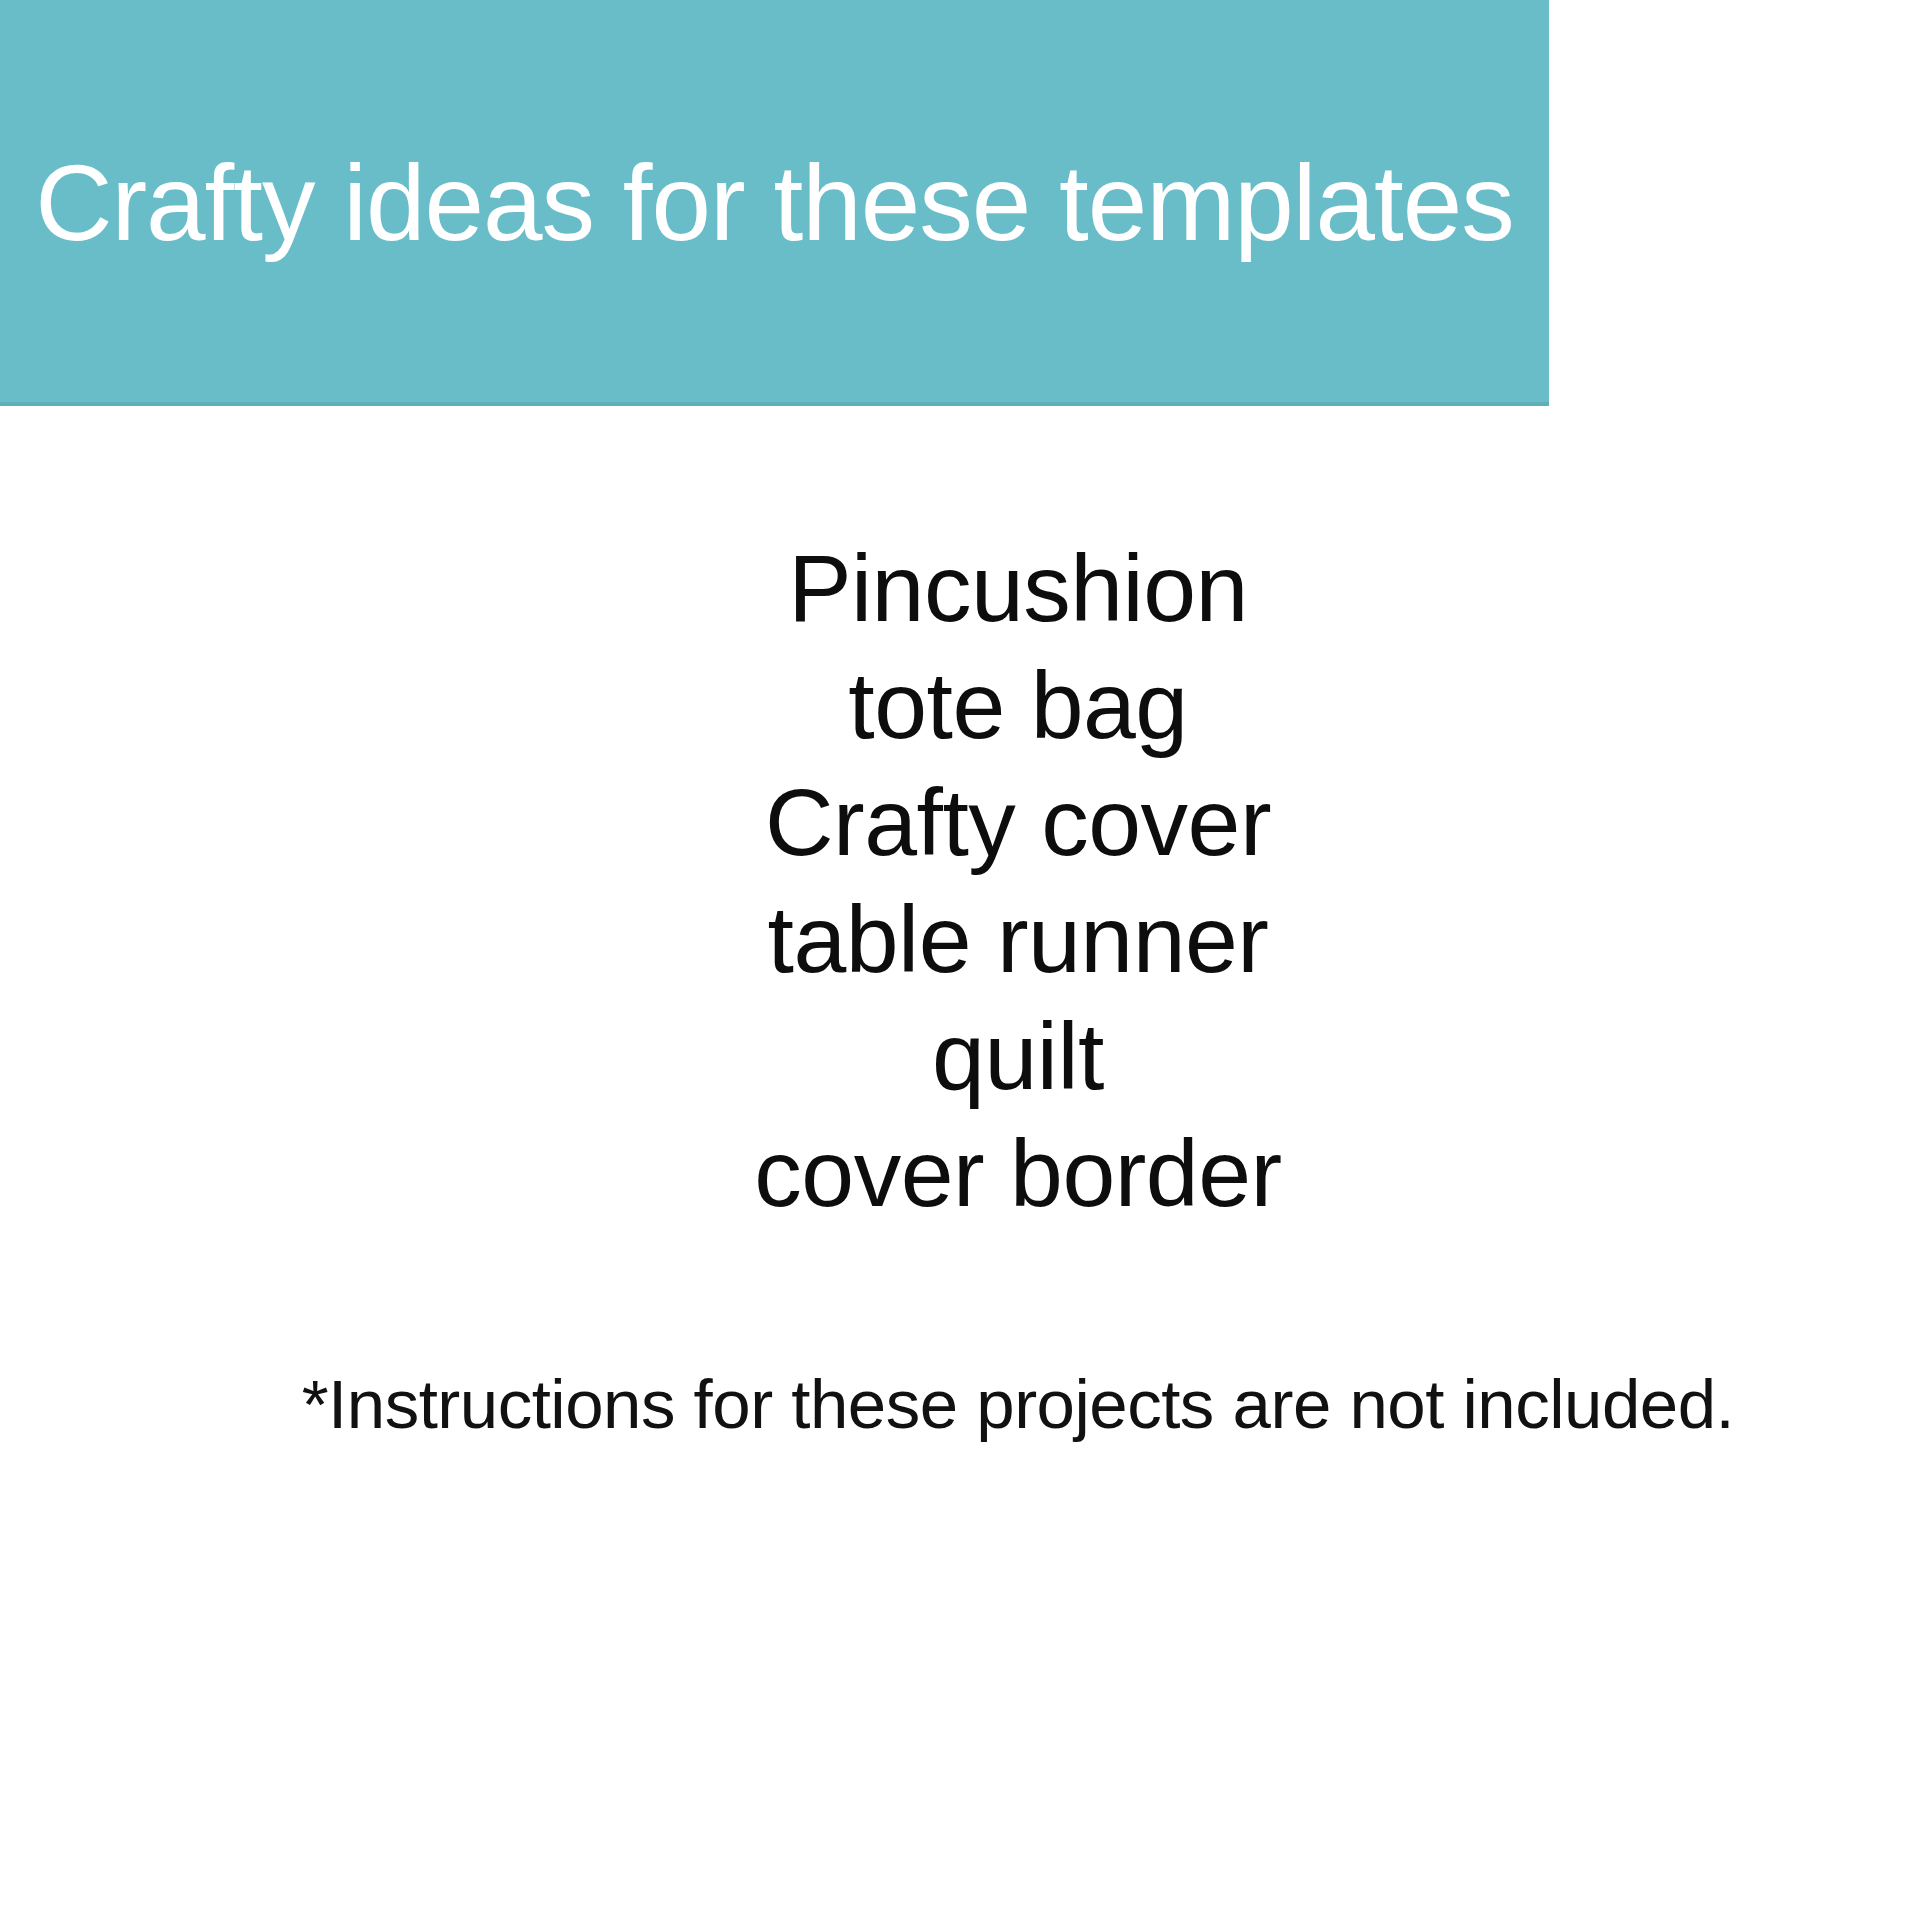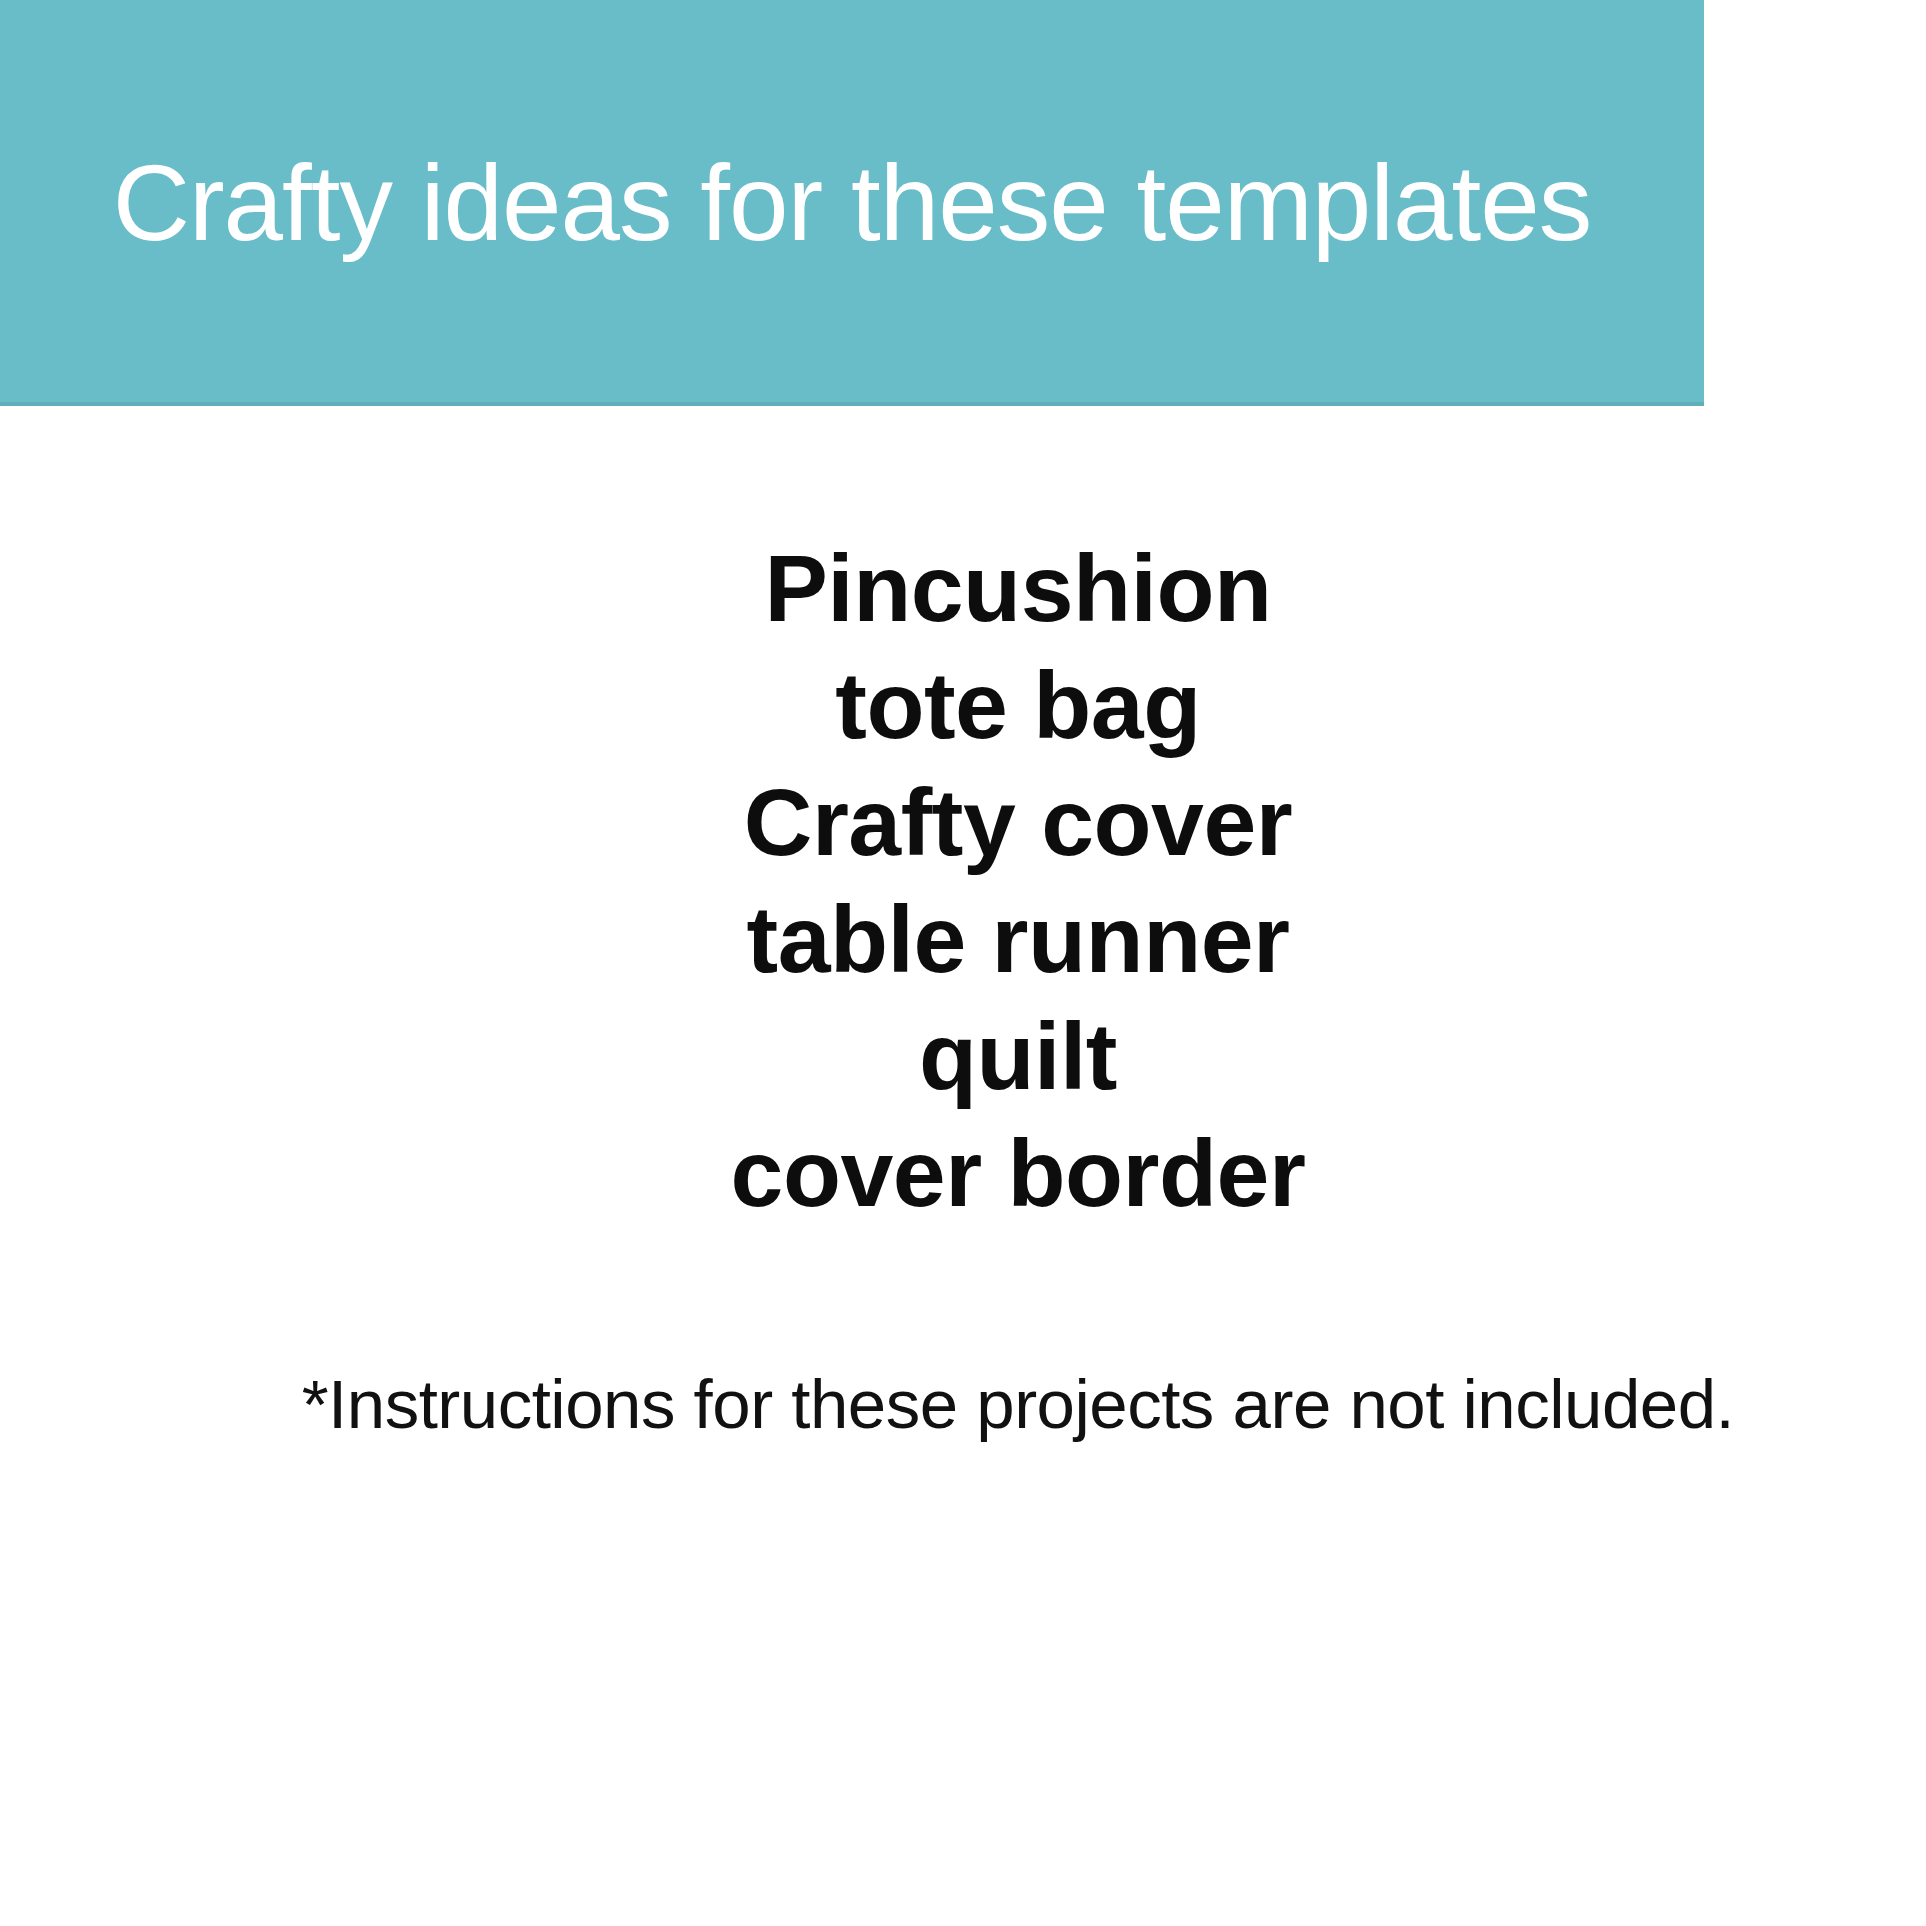--- a/index.html
+++ b/index.html
@@ -19,21 +19,21 @@
     width: 1927px;
     height: 1927px;
     background: #ffffff;
   }
 
   
   #header-banner {
     position: absolute;
     left: 0;
     top: 0;
-    width: 1704px;
+    width: 1549px;
     height: 406px;
     background: #68bdc8;
     box-sizing: border-box;
   }
 
   #header-banner-edge {
     position: absolute;
     left: 0;
     bottom: 0;
     width: 100%;
@@ -78,21 +78,21 @@
   #ideas-list {
     list-style: none;
     margin: 0;
     padding: 0;
     padding-top: 124px;
   }
 
   #ideas-list li {
     font-family: "Liberation Sans", sans-serif;
     font-size: 95px;
-    font-weight: 700;
+    font-weight: 400;
     color: #0d0d0d;
     line-height: 117px;
     letter-spacing: -0.5px;
     white-space: nowrap;
   }
 
   #footnote {
     margin-top: 135px;
     font-family: "Liberation Sans", sans-serif;
     font-size: 69px;

